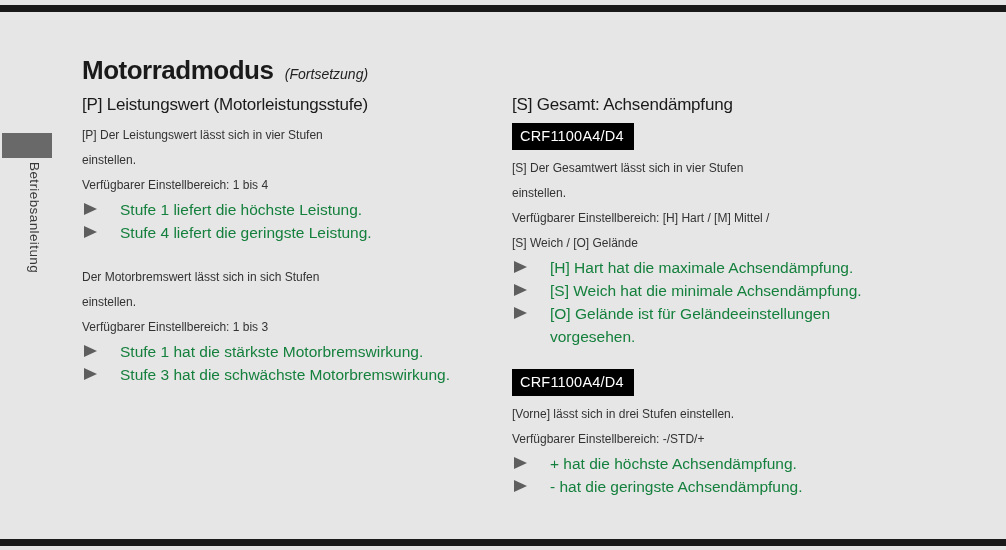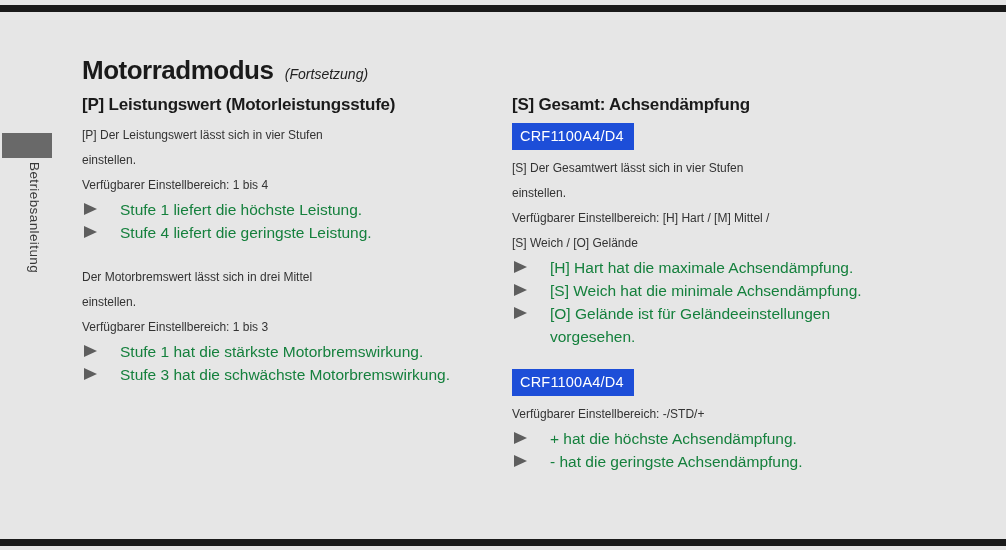--- a/index.html
+++ b/index.html
@@ -21,26 +21,26 @@
     font-size:13.5px;color:#383838;letter-spacing:0.4px;
   }
   .title-row{position:absolute;left:82px;top:55px;white-space:nowrap;text-align:center;}
   .page-title{font-size:26px;font-weight:bold;color:#1a1a1a;letter-spacing:-0.5px;}
   .page-title-suffix{font-size:14px;font-style:italic;color:#222;margin-left:7px;}
   .col{position:absolute;top:94px;}
   .col.left{left:82px;width:410px;}
   .col.right{left:512px;width:470px;}
   .section.follow{margin-top:21px;}
   .sec-heading{
-    font-size:17px;font-weight:bold;color:#1a1a1a;
+    font-size:17px;font-weight:normal;color:#1a1a1a;
     line-height:21px;margin-bottom:8px;letter-spacing:-0.2px;
   }
   .badge-row{margin:0 0 6px 0;line-height:22px;}
   .badge{
-    display:inline-block;background:#1d4ed8;color:#ffffff;
+    display:inline-block;background:#000000;color:#ffffff;
     font-size:14.5px;padding:2px 10px 3px 8px;letter-spacing:0.2px;
   }
   .tline{font-size:12px;line-height:25px;color:#333;}
   .bullet{display:flex;align-items:flex-start;line-height:23px;}
   .tri{
     flex:0 0 auto;width:0;height:0;margin:5px 0 0 2px;
     border-style:solid;border-width:6.5px 0 6.5px 13px;
     border-color:transparent transparent transparent #5e5e5e;
   }
   .btext{margin-left:23px;font-size:15.5px;color:#15803d;}
@@ -76,21 +76,21 @@
       </div>
       <div class="bullet">
         <span class="tri"></span>
         <span class="btext">
           <div>Stufe 4 liefert die geringste Leistung.</div>
         </span>
       </div>
     </div>
 
     <div class="section follow">
-      <div class="tline">Der Motorbremswert lässt sich in drei Mittel</div>
+      <div class="tline">Der Motorbremswert lässt sich in sich Stufen</div>
       <div class="tline">einstellen.</div>
       <div class="tline">Verfügbarer Einstellbereich: 1 bis 3</div>
       <div class="bullet">
         <span class="tri"></span>
         <span class="btext">
           <div>Stufe 1 hat die stärkste Motorbremswirkung.</div>
         </span>
       </div>
       <div class="bullet">
         <span class="tri"></span>
@@ -131,20 +131,21 @@
           <div>[O] Gelände ist für Geländeeinstellungen</div>
           <div>vorgesehen.</div>
         </span>
       </div>
     </div>
 
     <div class="section follow">
       <div class="badge-row">
         <span class="badge">CRF1100A4/D4</span>
       </div>
+      <div class="tline">[Vorne] lässt sich in drei Stufen einstellen.</div>
       <div class="tline">Verfügbarer Einstellbereich: -/STD/+</div>
       <div class="bullet">
         <span class="tri"></span>
         <span class="btext">
           <div>+ hat die höchste Achsendämpfung.</div>
         </span>
       </div>
       <div class="bullet">
         <span class="tri"></span>
         <span class="btext">

